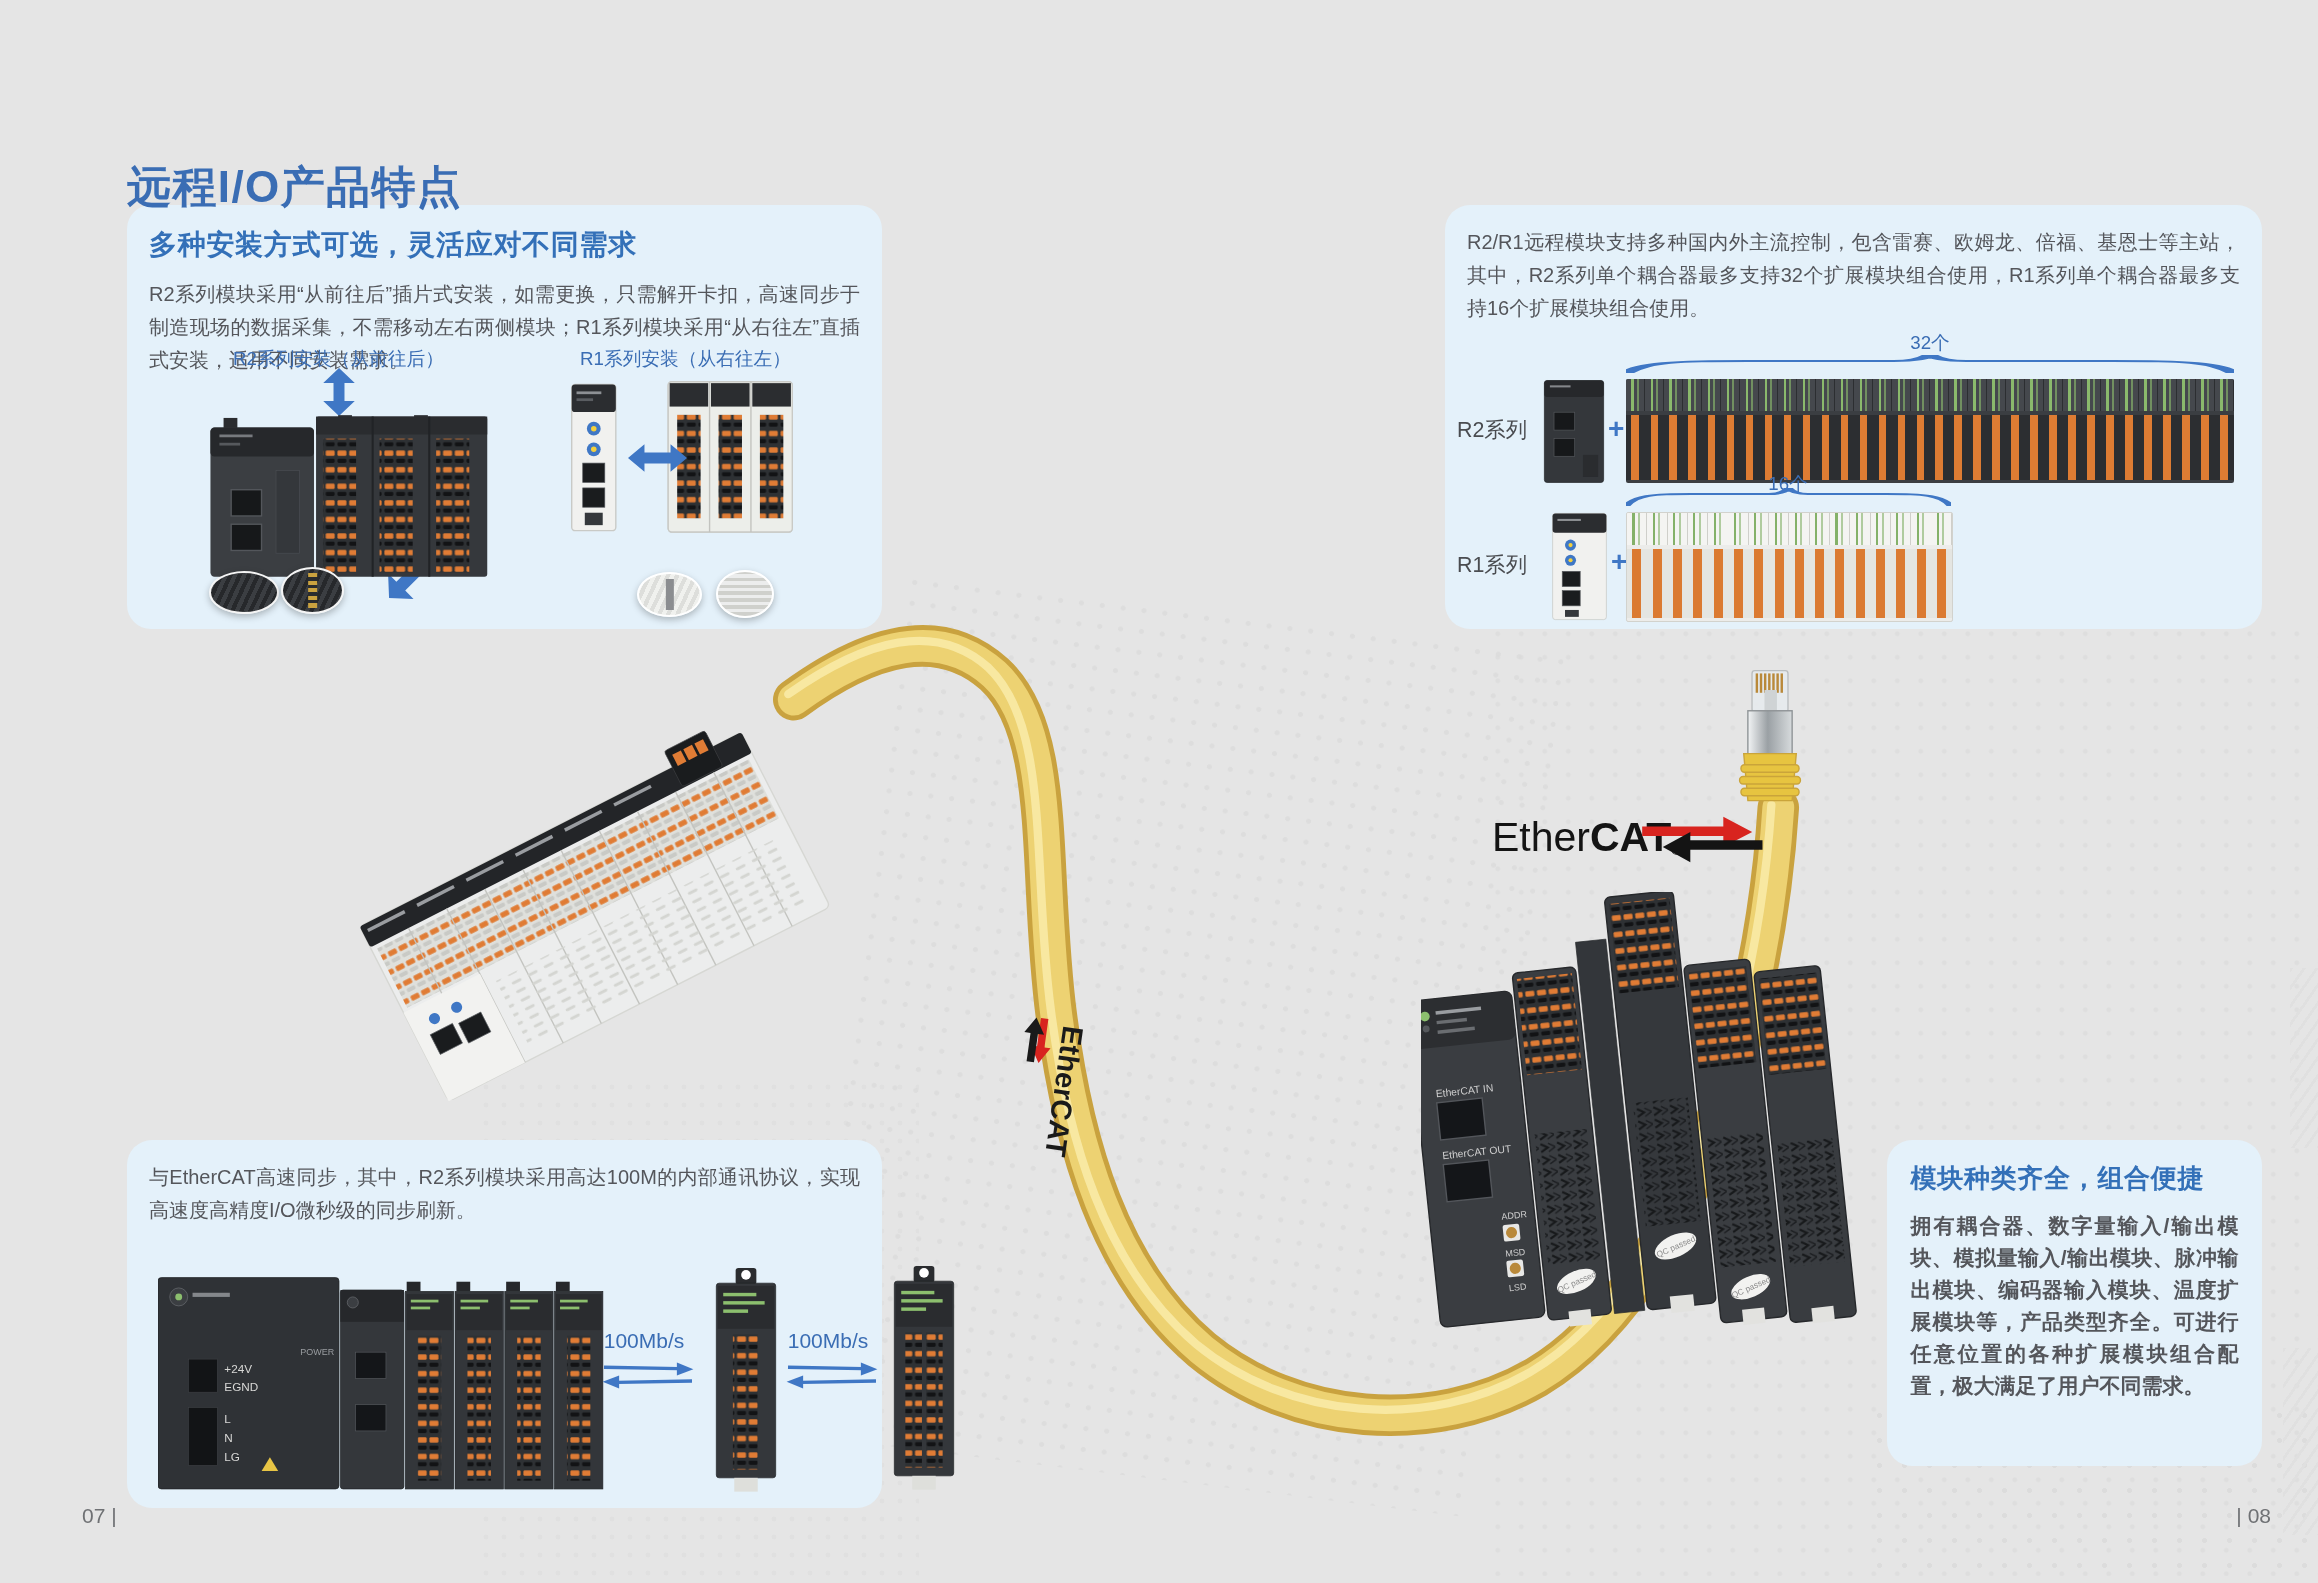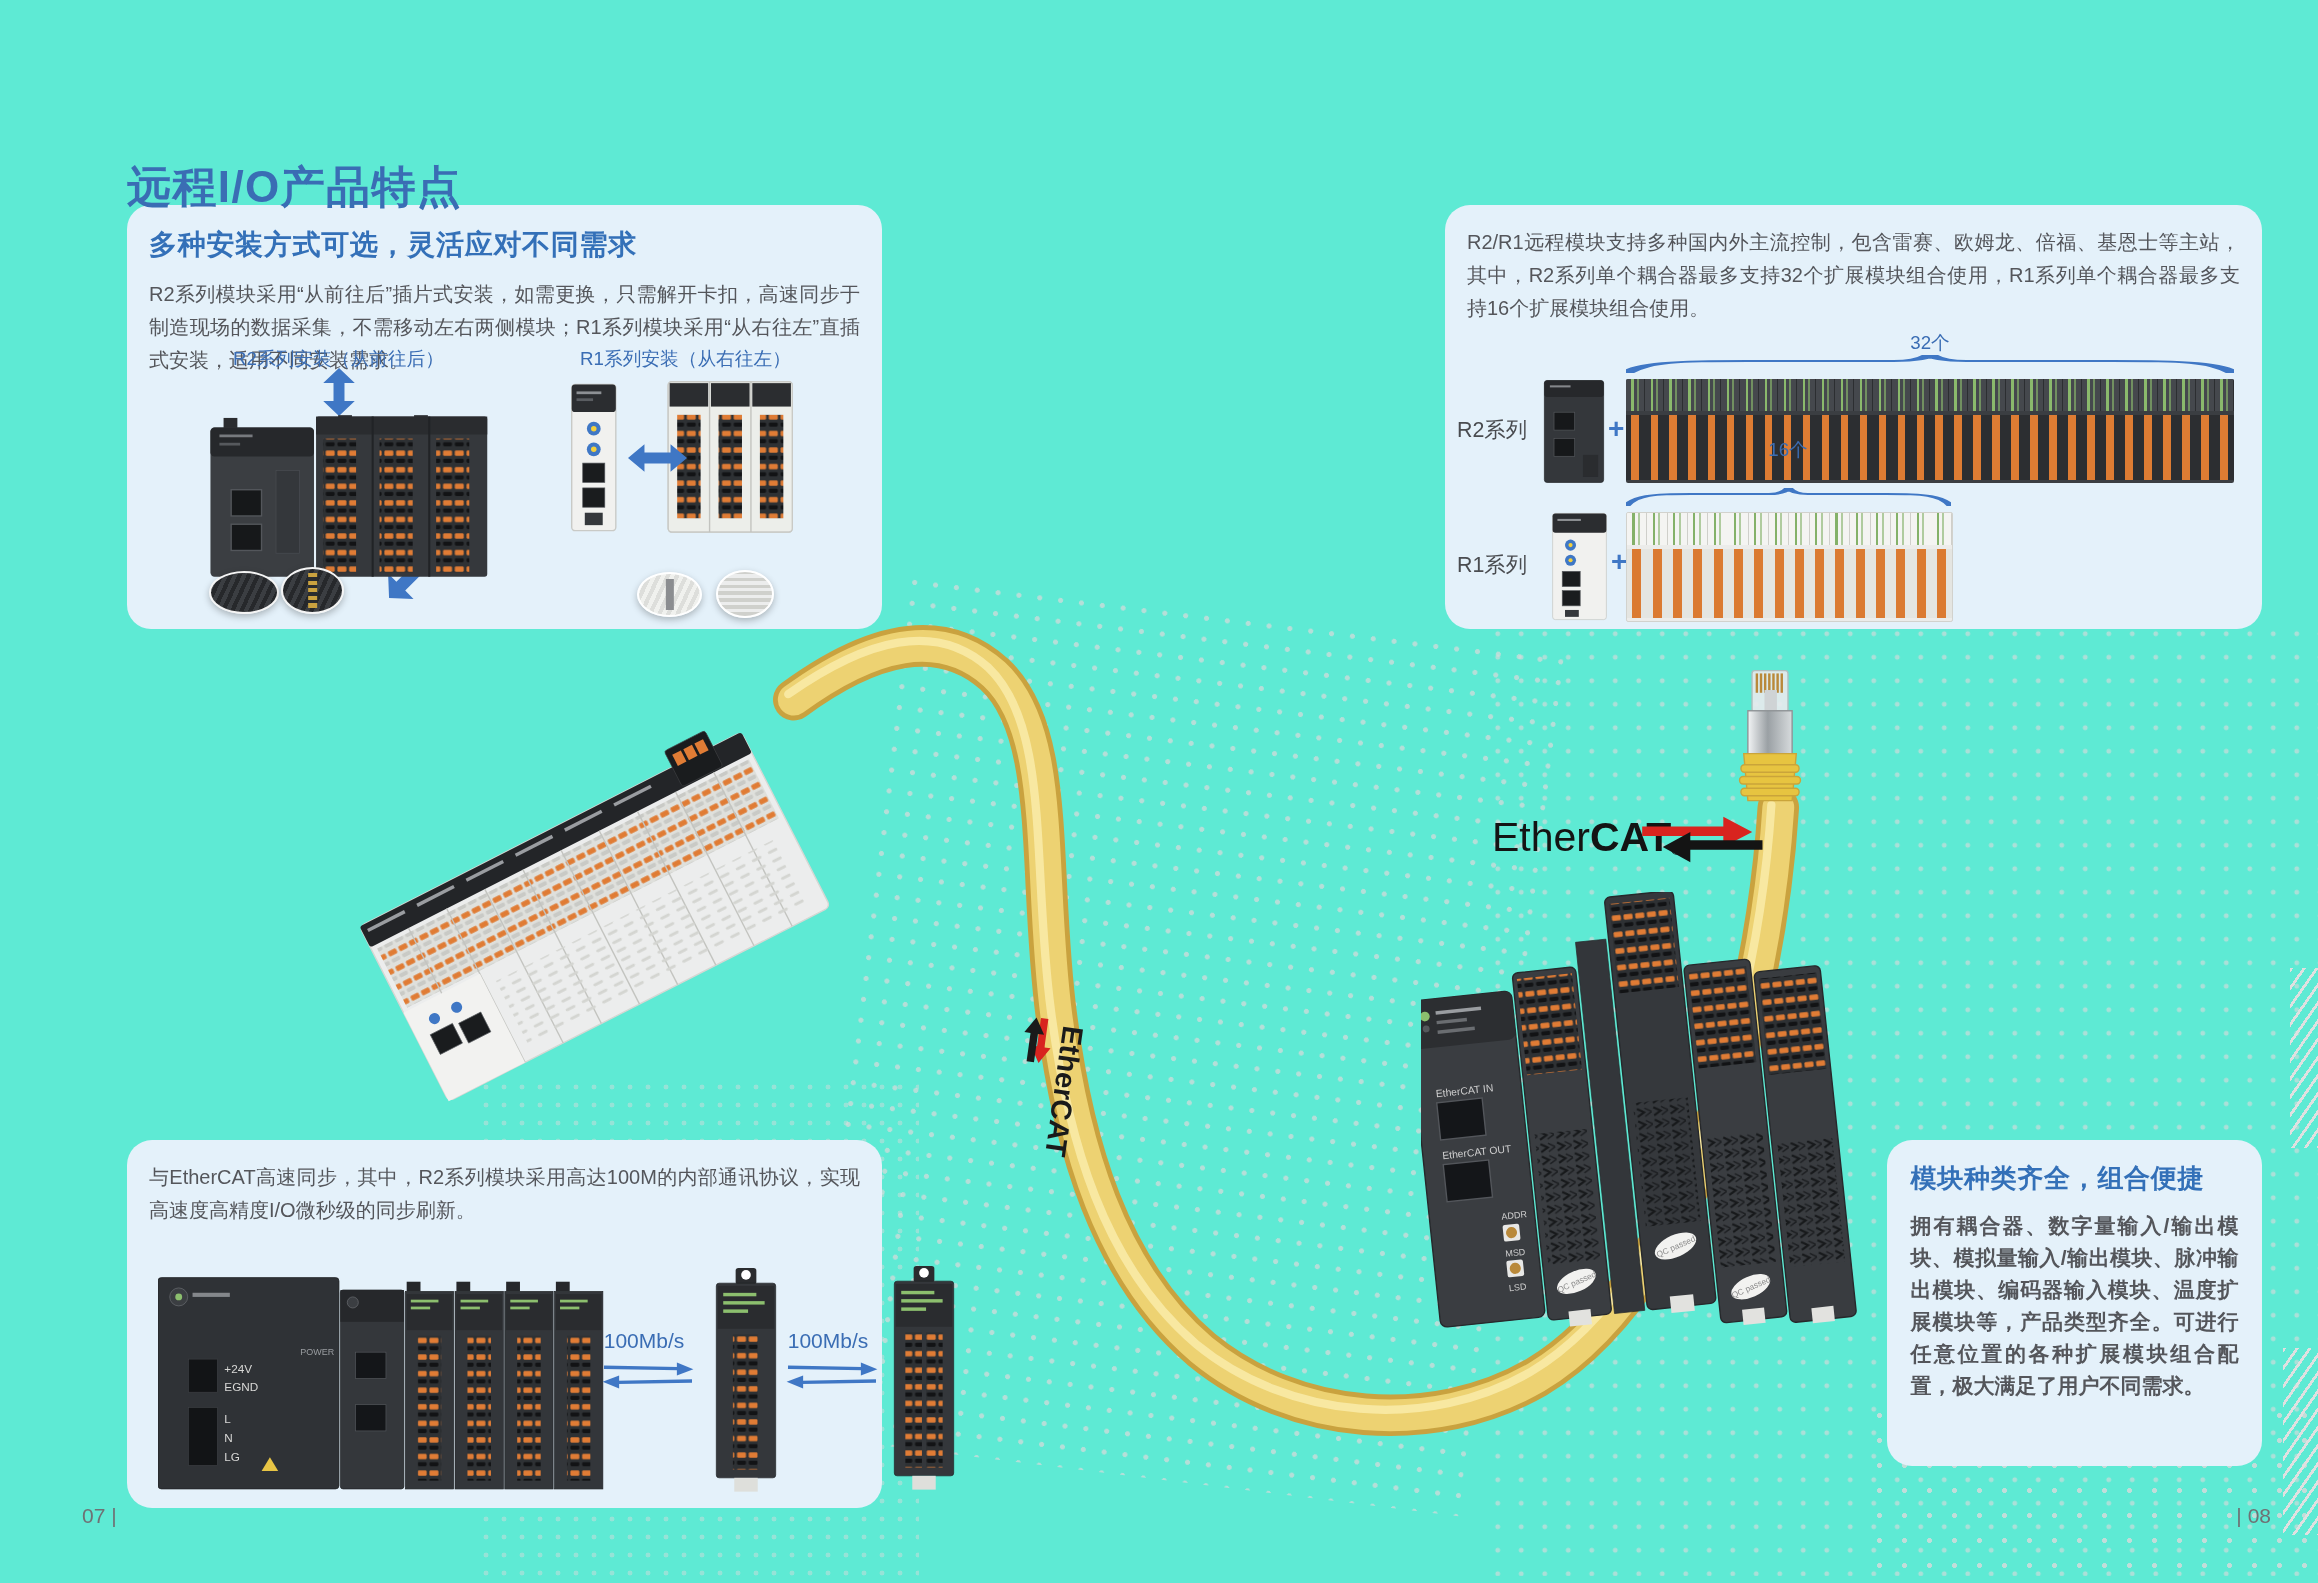--- a/index.html
+++ b/index.html
@@ -1,17 +1,17 @@
 <!DOCTYPE html>
 <html style="font-size:11px"><head>
 <meta charset="utf-8">
 <style>
   html,body{margin:0;padding:0;}
   body{width:2319px;height:1584px;background:#ffffff;font-family:"Liberation Sans","DejaVu Sans",sans-serif;}
-  #page{position:relative;width:2319px;height:1584px;overflow:hidden;background:#5eead4;}
+  #page{position:relative;width:2319px;height:1584px;overflow:hidden;background:#e5e5e5;}
 
   
   .dots{position:absolute;background-image:radial-gradient(circle,#dadada 2.2px,transparent 2.7px);background-size:21px 21px;z-index:0;}
   .dots.d1{left:850px;top:608px;width:664px;height:871px;opacity:.7;transform:rotate(7deg);}
   .dots.d2{left:1486px;top:622px;width:832px;height:954px;opacity:.62;background-size:23.5px 23.5px;}
   .dots.d3{left:477px;top:1078px;width:442px;height:498px;opacity:.45;background-size:18px 18px;}
   .dots.d4{left:1867px;top:1403px;width:452px;height:180px;opacity:.8;background-size:25px 25px;}
   .hatch{position:absolute;background:repeating-linear-gradient(125deg,#e0e0e0 0 2.8px,transparent 2.8px 10.4px);z-index:0;}
   .hatch.h1{left:2290px;top:968px;width:29px;height:180px;}
   .hatch.h2{left:2283px;top:1348px;width:36px;height:187px;}
@@ -186,21 +186,21 @@
     <rect x="16" y="48" width="30" height="26" fill="#16181a" stroke="#53565b"></rect>
     <rect x="16" y="86" width="30" height="26" fill="#16181a" stroke="#53565b"></rect>
     <rect x="58" y="110" width="22" height="32" fill="#2a2c2f"></rect>
   </svg>
   <div class="plus" style="left:1608px;top:413px;">+</div>
   <div class="strip strip32">
     <div class="ledband"></div>
     <div class="termband"></div>
   </div>
 
-  <div class="count-label" style="left:1719px;top:437px;width:138px;">16个</div>
+  <div class="count-label" style="left:1719px;top:471px;width:138px;">16个</div>
   <svg class="brace" style="left:1626px;top:488px;" width="325" height="18" viewBox="0 0 100 24" preserveAspectRatio="none">
     <path d="M0,24 C3,10 8,8 20,8 L44,8 C47,8 49,5 50,0 C51,5 53,8 56,8 L80,8 C92,8 97,10 100,24" fill="none" stroke="#3f77c5" stroke-width="2.6"></path>
   </svg>
   <div class="series-label" style="left:1457px;top:550px;">R1系列</div>
   <svg class="asset" style="left:1551px;top:512px;" width="57" height="109" viewBox="0 0 82 158">
     <rect x="2" y="2" width="78" height="154" rx="4" fill="#f1f1ef" stroke="#c5c6c2"></rect>
     <rect x="2" y="2" width="78" height="28" rx="4" fill="#2b2d30"></rect>
     <rect x="9" y="10" width="34" height="3" fill="#8d9094"></rect>
     <circle cx="28" cy="48" r="8" fill="#3f77c5"></circle>
       <circle cx="28" cy="48" r="3" fill="#f4d03c"></circle>

